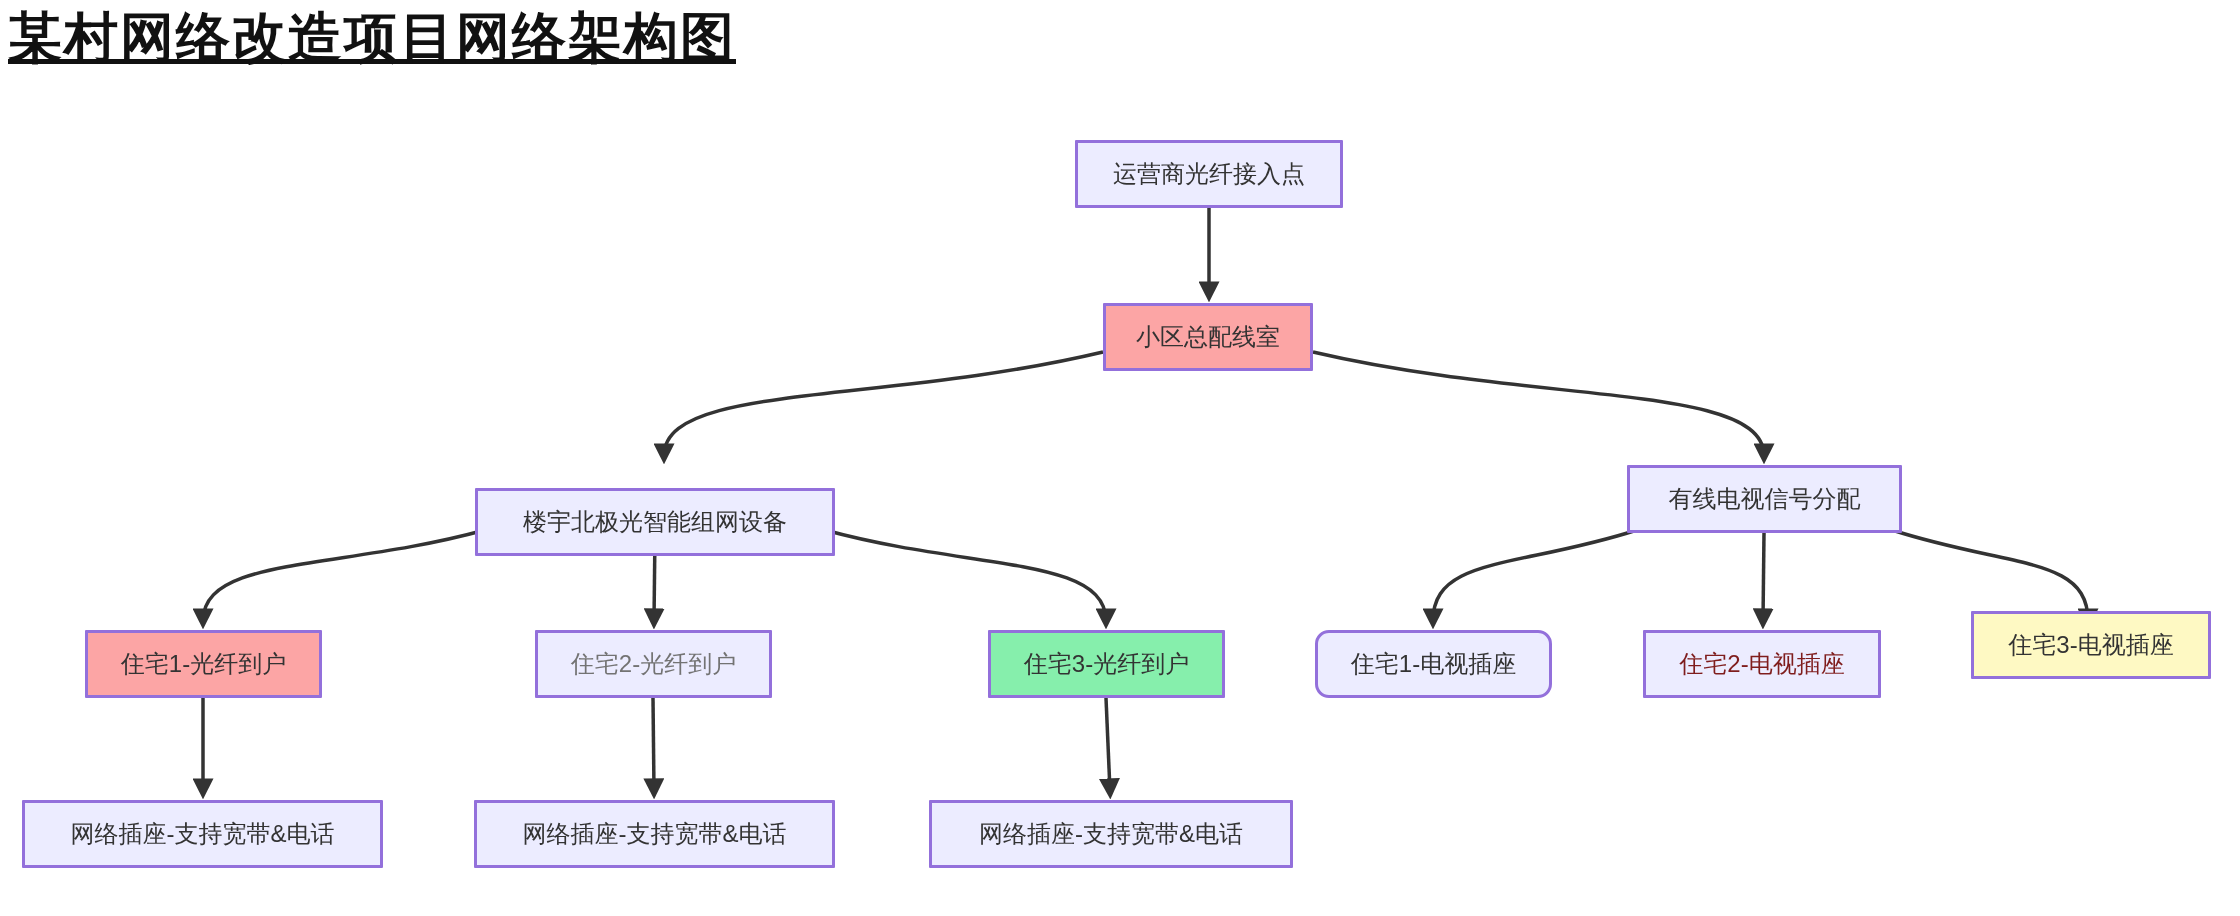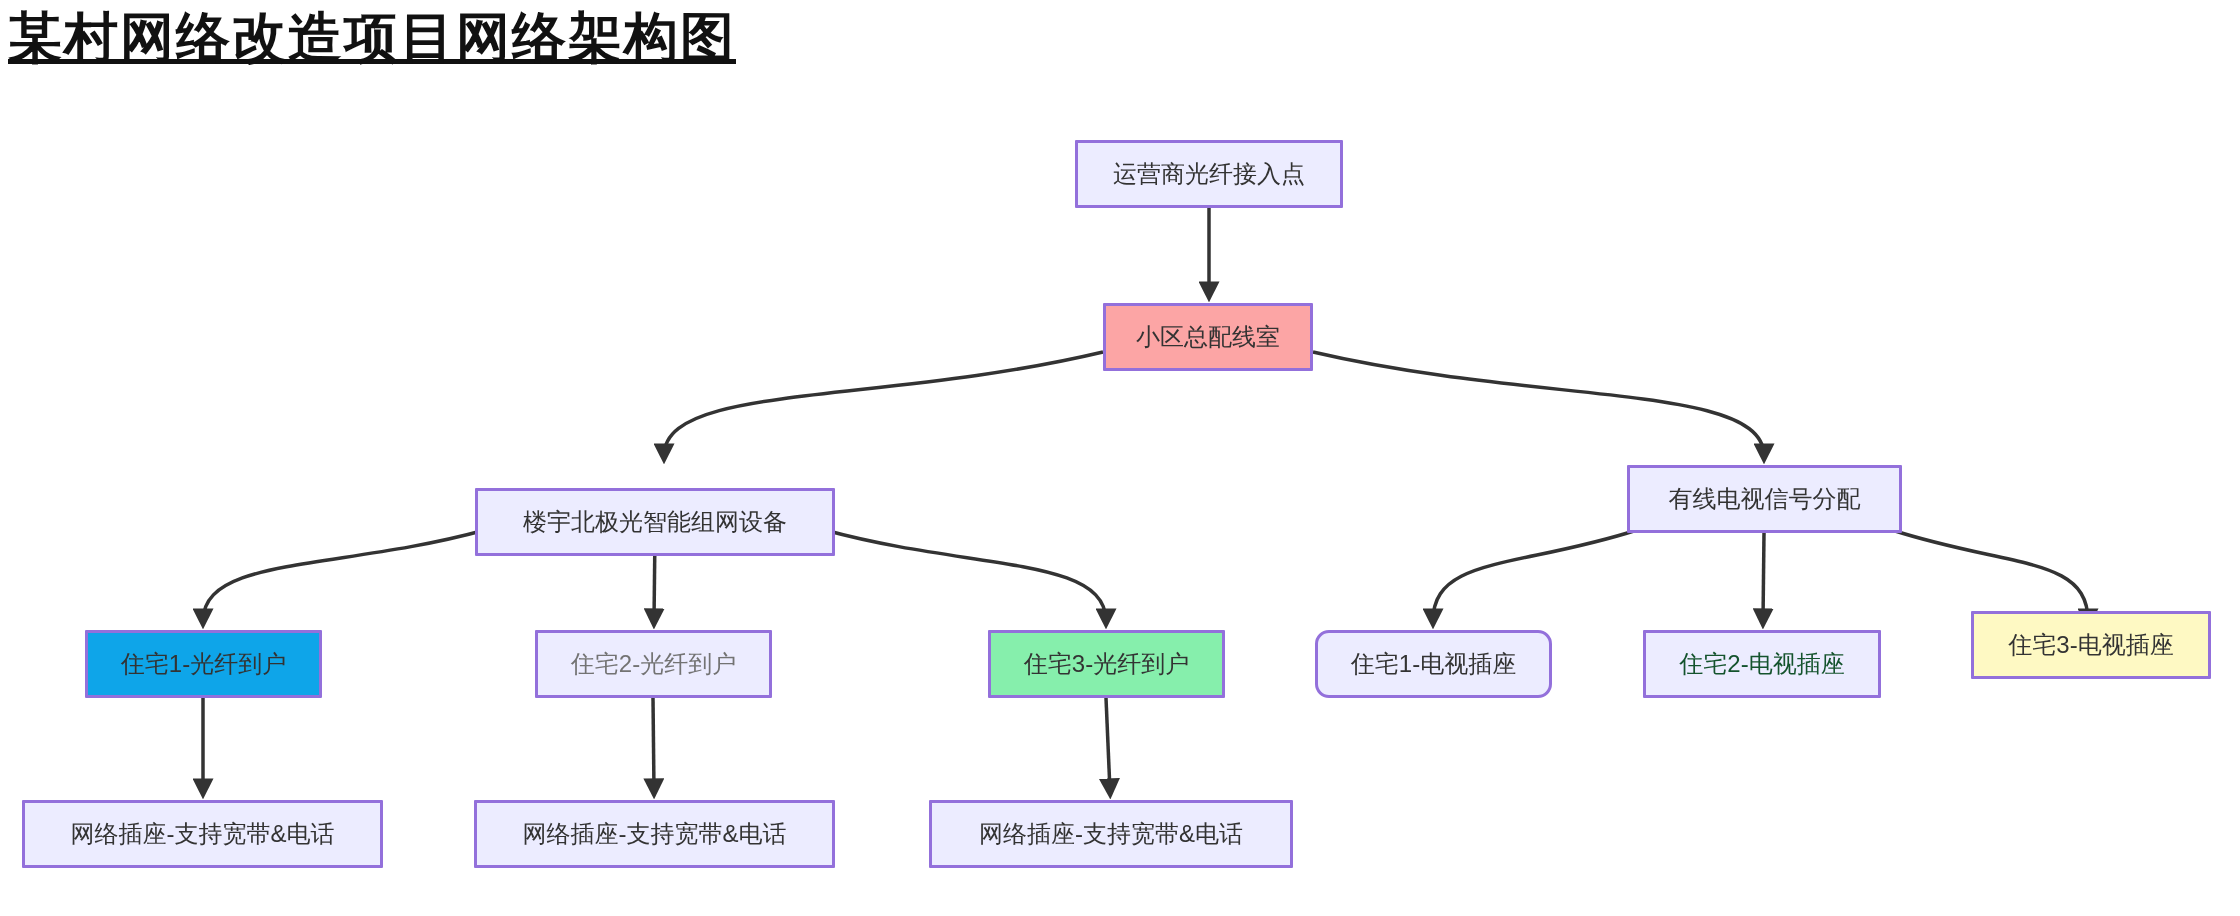--- a/index.html
+++ b/index.html
@@ -85,23 +85,23 @@
         <path class="edge" d="M 203 698 L 203 791" stroke="#333333" marker-end="url(#arrowhead)"></path>
         <path class="edge" d="M 653 698 L 654 791" stroke="#333333" marker-end="url(#arrowhead)"></path>
         <path class="edge" d="M 1106 698 L 1110 791" stroke="#333333" marker-end="url(#arrowhead)"></path>
       </g>
   </svg>
   <div id="node-layer">
       <div class="node" style="left: 1075px; top: 140px; width: 268px; height: 68px; background: rgb(236, 236, 255); border-color: rgb(147, 112, 219); color: rgb(51, 51, 51);">运营商光纤接入点</div>
       <div class="node" style="left: 1103px; top: 303px; width: 210px; height: 68px; background: #fca5a5; border-color: rgb(147, 112, 219); color: rgb(51, 51, 51);">小区总配线室</div>
       <div class="node" style="left: 475px; top: 465px; width: 360px; height: 68px; background: rgb(236, 236, 255); border-color: rgb(147, 112, 219); color: rgb(51, 51, 51); margin-top: 23px;">楼宇北极光智能组网设备</div>
       <div class="node" style="left: 1627px; top: 465px; width: 275px; height: 68px; background: rgb(236, 236, 255); border-color: rgb(147, 112, 219); color: rgb(51, 51, 51);">有线电视信号分配</div>
-      <div class="node" style="left: 85px; top: 630px; width: 237px; height: 68px; background: #0ea5e9; border-color: rgb(147, 112, 219); color: rgb(51, 51, 51);">住宅1-光纤到户</div>
+      <div class="node" style="left: 85px; top: 630px; width: 237px; height: 68px; background: #fca5a5; border-color: rgb(147, 112, 219); color: rgb(51, 51, 51);">住宅1-光纤到户</div>
       <div class="node" style="left: 535px; top: 630px; width: 237px; height: 68px; background: rgb(236, 236, 255); border-color: rgb(147, 112, 219); color: #737373;">住宅2-光纤到户</div>
       <div class="node" style="left: 988px; top: 630px; width: 237px; height: 68px; background: #86efac; border-color: rgb(147, 112, 219); color: rgb(51, 51, 51);">住宅3-光纤到户</div>
       <div class="node" style="left: 1315px; top: 630px; width: 237px; height: 68px; background: rgb(236, 236, 255); border-color: rgb(147, 112, 219); color: rgb(51, 51, 51); border-radius: 14px;">住宅1-电视插座</div>
-      <div class="node" style="left: 1643px; top: 630px; width: 238px; height: 68px; background: rgb(236, 236, 255); border-color: rgb(147, 112, 219); color: #14532d;">住宅2-电视插座</div>
+      <div class="node" style="left: 1643px; top: 630px; width: 238px; height: 68px; background: rgb(236, 236, 255); border-color: rgb(147, 112, 219); color: #7f1d1d;">住宅2-电视插座</div>
       <div class="node" style="left: 1971px; top: 611px; width: 240px; height: 68px; background: #fef9c3; border-color: rgb(147, 112, 219); color: rgb(51, 51, 51);">住宅3-电视插座</div>
       <div class="node" style="left: 22px; top: 800px; width: 361px; height: 68px; background: rgb(236, 236, 255); border-color: rgb(147, 112, 219); color: rgb(51, 51, 51);">网络插座-支持宽带&amp;电话</div>
       <div class="node" style="left: 474px; top: 800px; width: 361px; height: 68px; background: rgb(236, 236, 255); border-color: rgb(147, 112, 219); color: rgb(51, 51, 51);">网络插座-支持宽带&amp;电话</div>
       <div class="node" style="left: 929px; top: 800px; width: 364px; height: 68px; background: rgb(236, 236, 255); border-color: rgb(147, 112, 219); color: rgb(51, 51, 51);">网络插座-支持宽带&amp;电话</div>
     </div>
 </div>
 
 </body></html>

